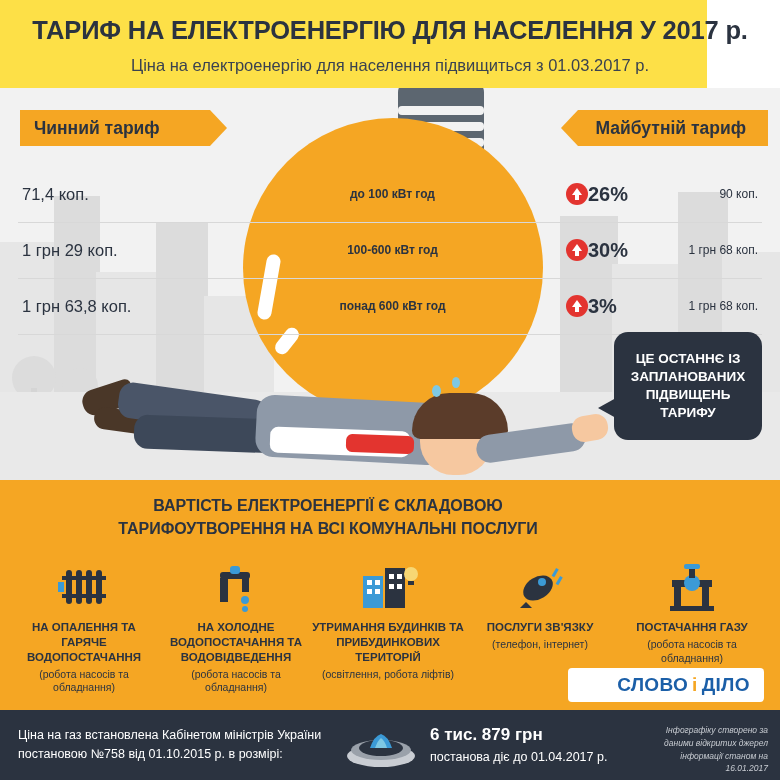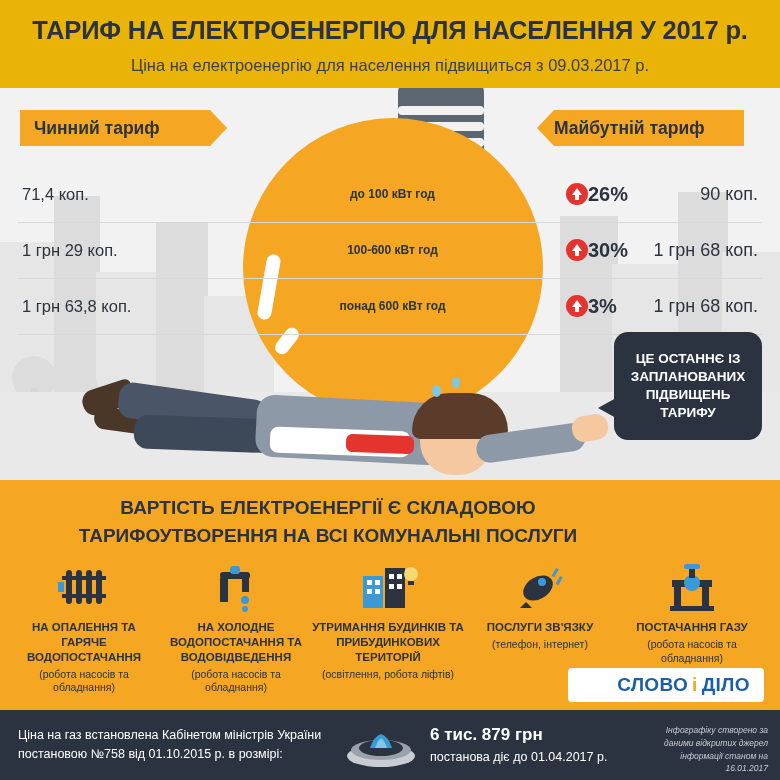--- a/index.html
+++ b/index.html
@@ -7,22 +7,22 @@
     width: 780px; height: 780px;
     font-family: "Liberation Sans", sans-serif;
     background: #ffffff;
     overflow: hidden;
     position: relative;
   }
   #root { width: 780px; height: 780px; position: relative; }
 
   
   .header {
-    position: absolute; top: 0; left: 0; width: 780px; height: 88px;
-    background: #eab308; z-index: 20;
+    position: absolute; top: 0; left: 0; width: 707px; height: 88px;
+    background: #fde047; z-index: 20;
   }
   .title {
     position: absolute; top: 16px; left: 0; width: 780px;
     text-align: center;
     font-size: 25.5px; font-weight: bold; color: #2b3340;
     letter-spacing: -0.2px;
   }
   .subtitle {
     position: absolute; top: 56px; left: 0; width: 780px;
     text-align: center; font-size: 16.5px; color: #3a4250;
@@ -74,37 +74,37 @@
   .tag {
     position: absolute; height: 36px; line-height: 36px;
     background: #f5a623; color: #2b3340; font-weight: bold; font-size: 17.5px;
   }
   .tag-left { left: 20px; top: 22px; width: 190px; padding-left: 14px; }
   .tag-left:after {
     content: ""; position: absolute; right: -17px; top: 0;
     border-left: 17px solid #f5a623;
     border-top: 18px solid transparent; border-bottom: 18px solid transparent;
   }
-  .tag-right { right: 36px; top: 22px; width: 190px; text-align: left; padding-right: 12px; }
+  .tag-right { right: 12px; top: 22px; width: 190px; text-align: right; padding-right: 22px; }
   .tag-right:after {
     content: ""; position: absolute; left: -17px; top: 0;
     border-right: 17px solid #f5a623;
     border-top: 18px solid transparent; border-bottom: 18px solid transparent;
   }
   .row { position: absolute; left: 0; width: 780px; height: 56px; }
   .row-sep {
     position: absolute; left: 18px; width: 744px; height: 1px; background: #d8d8d8;
   }
   .cur-price {
     position: absolute; left: 22px; width: 210px; height: 56px; line-height: 56px;
     font-size: 16.5px; color: #2b3340;
   }
   .fut-price {
     position: absolute; right: 22px; width: 210px; height: 56px; line-height: 56px;
-    text-align: right; font-size: 18px; color: #2b3340;
+    text-align: right; font-size: 12px; color: #2b3340;
   }
   .band {
     position: absolute; left: 255px; width: 275px; height: 56px; line-height: 56px;
     text-align: center; font-size: 12px; font-weight: bold; color: #2b3340;
   }
   .pct {
     position: absolute; left: 566px; width: 140px; height: 56px;
     display: flex; align-items: center; 
     font-size: 20px; font-weight: bold; color: #2b3340;
   }
@@ -141,21 +141,21 @@
     border-top: 10px solid transparent; border-bottom: 10px solid transparent;
   }
 
   
   .panel {
     position: absolute; top: 480px; left: 0; width: 780px; height: 230px;
     background: #f5a623;
   }
   .panel-title {
     position: absolute; top: 14px; left: 0; width: 656px; text-align: center;
-    color: #2b3340; font-size: 19px; font-weight: bold; line-height: 1.45;
+    color: #2b3340; font-size: 16px; font-weight: bold; line-height: 1.45;
   }
   .svc {
     position: absolute; top: 72px; width: 152px; text-align: center;
     color: #2b3340;
   }
   .svc .ic { height: 62px; display: flex; align-items: flex-end; justify-content: center; }
   .svc .lbl { font-size: 11.5px; font-weight: bold; line-height: 1.3; margin-top: 6px; }
   .svc .sub { font-size: 10.5px; line-height: 1.3; margin-top: 3px; }
 
   .logo {
@@ -188,21 +188,21 @@
     position: absolute; left: 340px; top: 16px; width: 82px; height: 44px;
   }
 </style>
 </head>
 <body>
 
 <div id="root">
 
   <div class="header">
     <div class="title">ТАРИФ НА ЕЛЕКТРОЕНЕРГІЮ ДЛЯ НАСЕЛЕННЯ У 2017 р.</div>
-    <div class="subtitle">Ціна на електроенергію для населення підвищиться з 09.03.2017 р.</div>
+    <div class="subtitle">Ціна на електроенергію для населення підвищиться з 01.03.2017 р.</div>
   </div>
 
   <div class="scene">
 
     <div class="bld" style="left:0px;width:58px;height:150px;"></div>
     <div class="bld2" style="left:54px;width:46px;height:196px;"></div>
     <div class="bld" style="left:96px;width:64px;height:120px;"></div>
     <div class="bld2" style="left:156px;width:52px;height:170px;"></div>
     <div class="bld" style="left:204px;width:70px;height:96px;"></div>
     <div class="bld2" style="left:560px;width:58px;height:176px;"></div>

